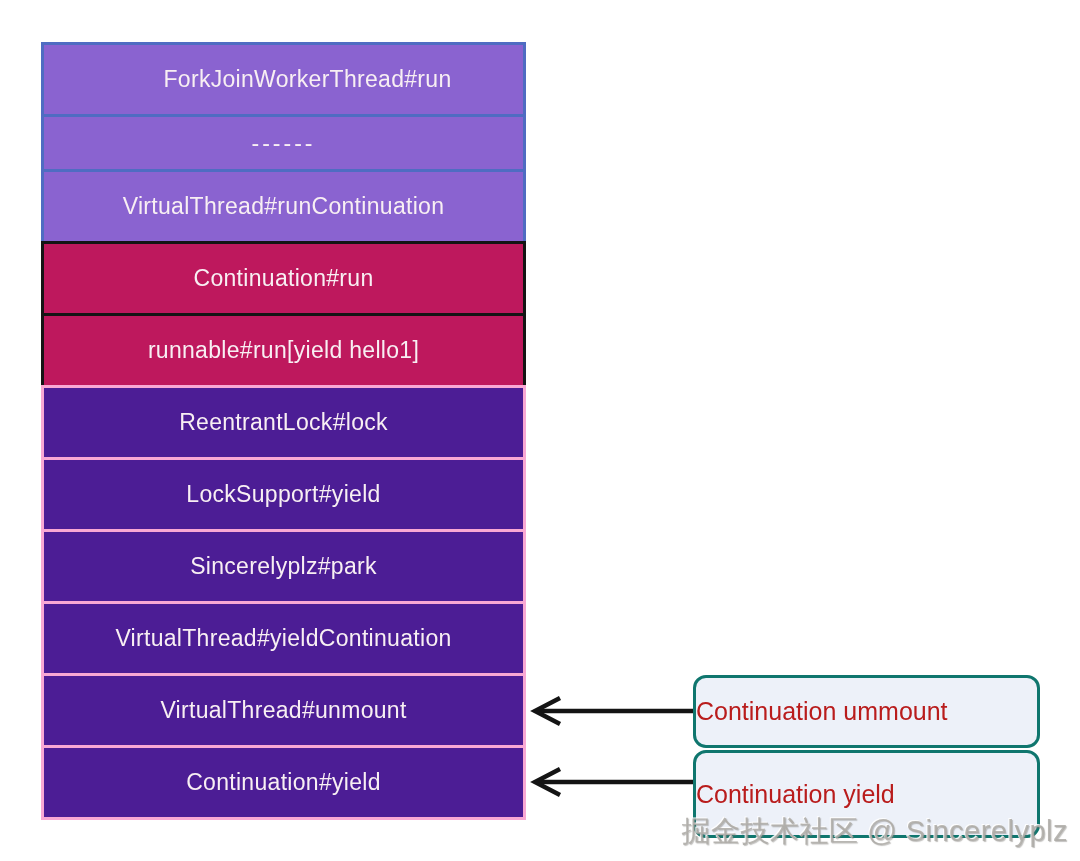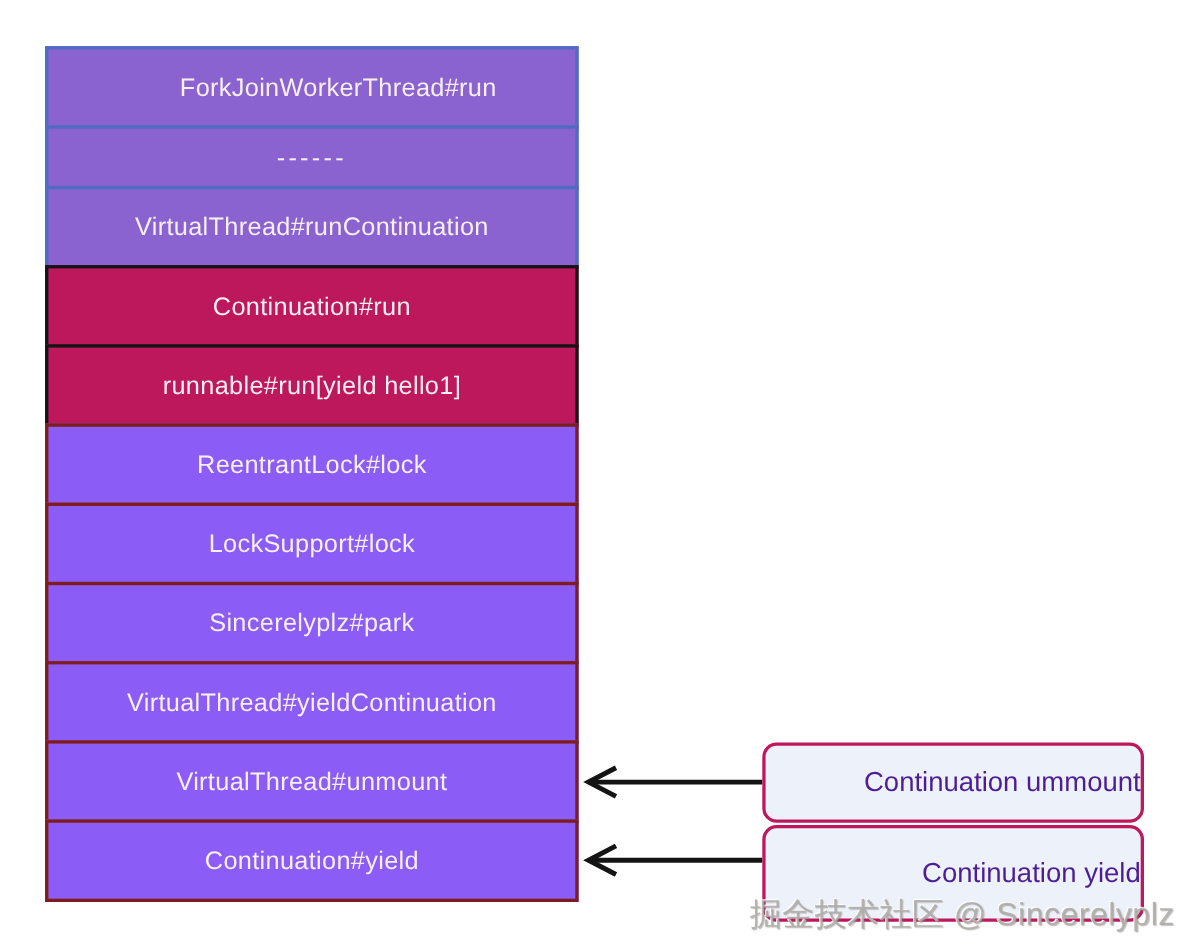--- a/index.html
+++ b/index.html
@@ -39,49 +39,49 @@
   .frame--short span { letter-spacing: 3px; }
   .frame--purple {
     background: #8a63d0;
     border: 3px solid #4f6cc2;
   }
   .frame--green {
     background: #be185d;
     border: 3px solid #141414;
   }
   .frame--red {
-    background: #8b5cf6;
-    border: 3px solid #7f1d1d;
+    background: #4c1d95;
+    border: 3px solid #f9a8d4;
   }
 
   
   .arrow {
     position: absolute;
     left: 527px;
     width: 170px;
     height: 34px;
   }
   .arrow--unmount { top: 694px; }
   .arrow--yield   { top: 765px; }
   .arrow svg { display: block; }
 
   
   .callout {
     position: absolute;
     left: 693px;
     width: 347px;
     box-sizing: border-box;
     background: #edf1f9;
-    border: 3px solid #be185d;
+    border: 3px solid #0f766e;
     border-radius: 13px;
     display: flex;
     align-items: center;
-    justify-content: flex-end;
+    justify-content: flex-start;
     font-size: 25px;
-    color: #4c1d95;
+    color: #b91c1c;
   }
   .callout--unmount { top: 675px; height: 73px; }
   .callout--yield   { top: 750px; height: 88px; }
 
   
   .watermark {
     position: absolute;
     top: 812px;
     right: 12px;
     font-size: 29px;
@@ -112,21 +112,21 @@
     <div class="frame frame--green">
       <span>Continuation#run</span>
     </div>
     <div class="frame frame--green">
       <span>runnable#run[yield hello1]</span>
     </div>
     <div class="frame frame--red">
       <span>ReentrantLock#lock</span>
     </div>
     <div class="frame frame--red">
-      <span>LockSupport#lock</span>
+      <span>LockSupport#yield</span>
     </div>
     <div class="frame frame--red">
       <span>Sincerelyplz#park</span>
     </div>
     <div class="frame frame--red">
       <span>VirtualThread#yieldContinuation</span>
     </div>
     <div class="frame frame--red">
       <span>VirtualThread#unmount</span>
     </div>

